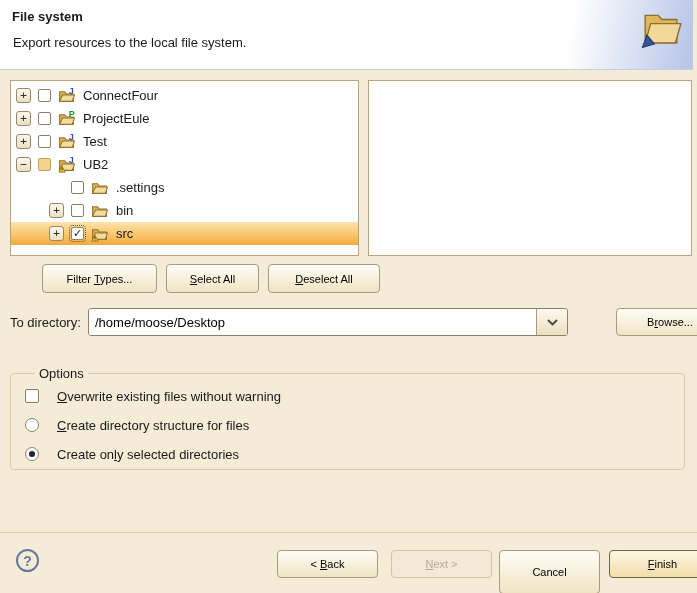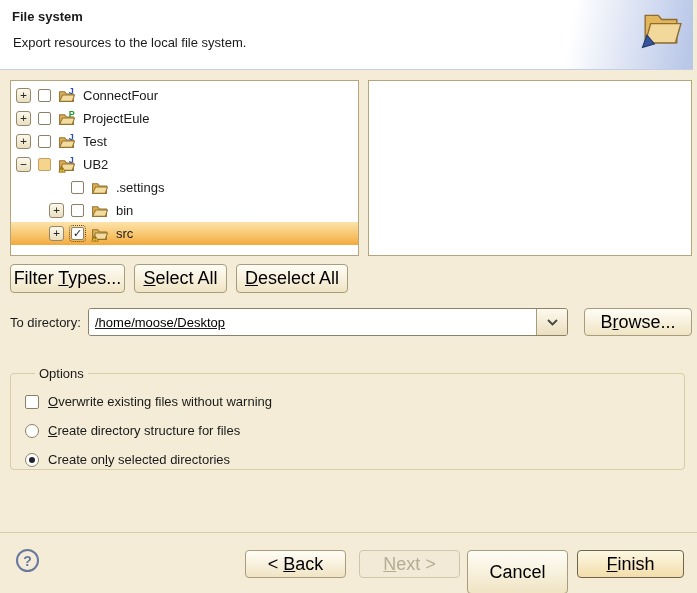--- a/index.html
+++ b/index.html
@@ -31,39 +31,39 @@
   .exp-spacer { width:15px; flex:0 0 15px; }
   .cb { width:13px; height:13px; flex:0 0 13px; background:#fff; border:1px solid #8a8166; border-radius:2px;
         display:flex; align-items:center; justify-content:center; font-size:11px; font-weight:bold; color:#222; }
   .cb.mixed { background:#f5d58d; border-color:#c0a060; }
   .tree-row.selected .cb { outline:1px dotted #6b4e14; outline-offset:1px; }
   .ticon { width:17px; height:17px; flex:0 0 17px; overflow:visible; }
   .tlabel { padding-left:1px; }
 
   
   .btn { position:absolute; height:29px; background:linear-gradient(#fffdf6,#f0e4c4); border:1px solid #a79c7c;
-         border-radius:4px; font-size:18px; font-family:inherit; color:#000; text-align:center; cursor:default; }
+         border-radius:4px; font-size:11px; font-family:inherit; color:#000; text-align:center; cursor:default;margin-left:32px; }
   .btn-filter { left:10px; top:264px; width:115px; }
   .btn-select { left:134px; top:264px; width:93px; }
   .btn-deselect { left:236px; top:264px; width:112px; }
 
   
   .dest-label { position:absolute; left:10px; top:315px; }
   .combo { position:absolute; left:88px; top:308px; width:480px; height:28px; display:flex;
-           border:1px solid #8a8166; border-radius:3px; background:#fff; overflow:hidden;text-decoration:underline; }
+           border:1px solid #8a8166; border-radius:3px; background:#fff; overflow:hidden; }
   .combo input { flex:1; border:none; outline:none; padding:0 6px; font-size:13px; font-family:inherit; background:#fff; color:#000; }
   .combo-arrow { width:31px; flex:0 0 31px; background:linear-gradient(#fdf9ee,#ecdfbf); border-left:1px solid #a79c7c;
                  display:flex; align-items:center; justify-content:center; cursor:default; }
   .btn-browse { left:584px; top:308px; width:108px; height:28px; }
 
   
   fieldset.options { position:absolute; left:10px; top:366px; width:675px; height:104px;
                      border:1px solid #d9cda6; border-radius:4px; padding:8px 0 0 14px; background:transparent; }
   fieldset.options legend { margin-left:10px; padding:0 4px; font-size:13px; }
-  .opt-row { display:flex; align-items:flex-end; gap:9px; height:20px; margin-bottom:9px; }
+  .opt-row { display:flex; align-items:flex-start; gap:18px; height:20px; margin-bottom:9px; }
   .ocb { width:14px; height:14px; flex:0 0 14px; background:#fff; border:1px solid #8a8166; border-radius:2px; }
   .oradio { width:14px; height:14px; flex:0 0 14px; background:#fff; border:1px solid #8a8166; border-radius:50%;
             display:flex; align-items:center; justify-content:center; }
   .oradio.selected::after { content:""; width:6px; height:6px; border-radius:50%; background:#20242c; }
 
   
   .footer-sep { position:absolute; left:0; right:0; top:532px; border-top:1px solid #d6cba6; }
   .help-circle { position:absolute; left:16px; top:549px; width:23px; height:23px; border:2px solid #68789f;
                  border-radius:50%; color:#68789f; font-weight:bold; font-size:14px;
                  display:flex; align-items:center; justify-content:center; cursor:default; background:transparent; }

